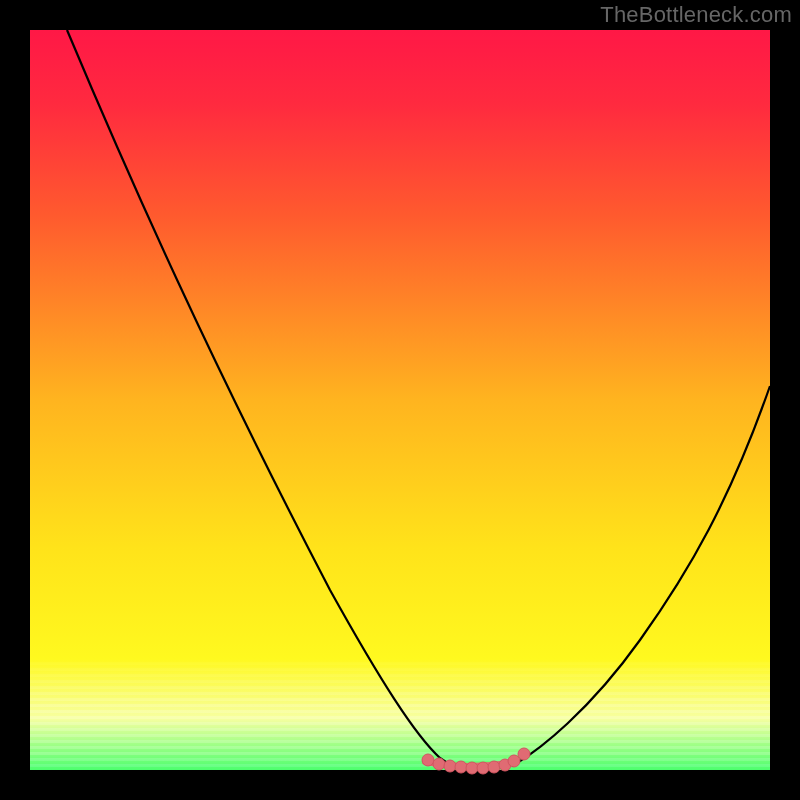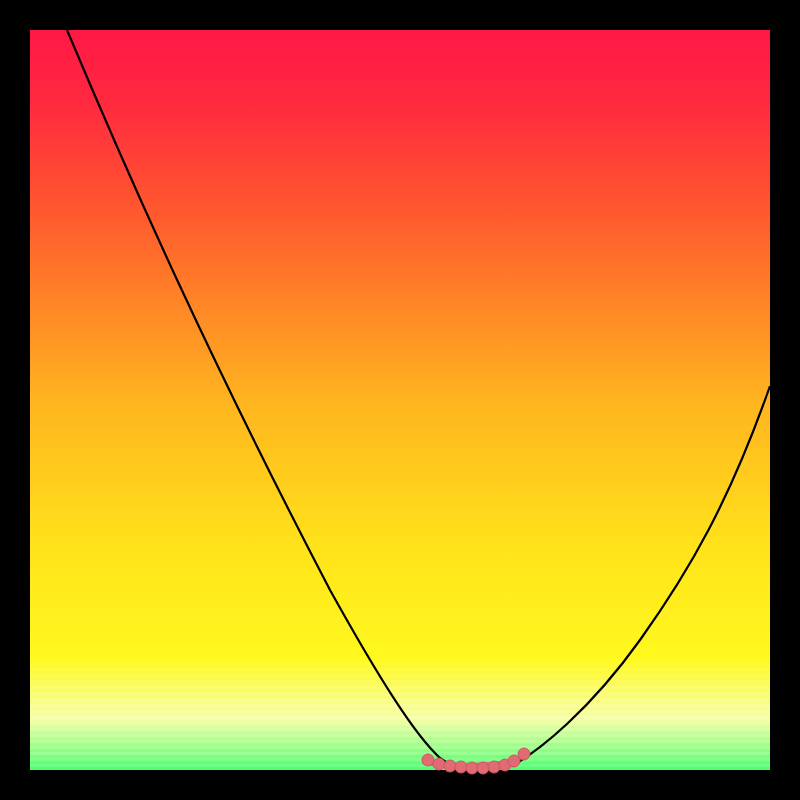--- a/index.html
+++ b/index.html
@@ -95,13 +95,14 @@
         <circle cx="442" cy="738" r="6"></circle>
         <circle cx="453" cy="738" r="6"></circle>
         <circle cx="464" cy="737" r="6"></circle>
         <circle cx="475" cy="735" r="6"></circle>
         <circle cx="484" cy="731" r="6"></circle>
         <circle cx="494" cy="724" r="6"></circle>
       </g>
     </svg>
   </div>
 
+  <div class="watermark">TheBottleneck.com</div>
 </div>
 
 </body></html>

